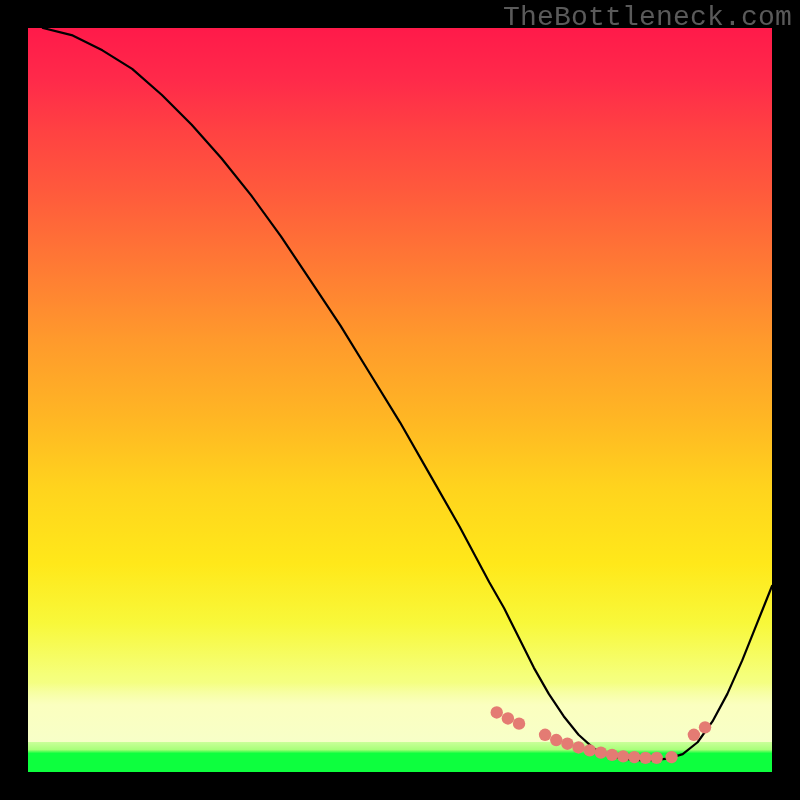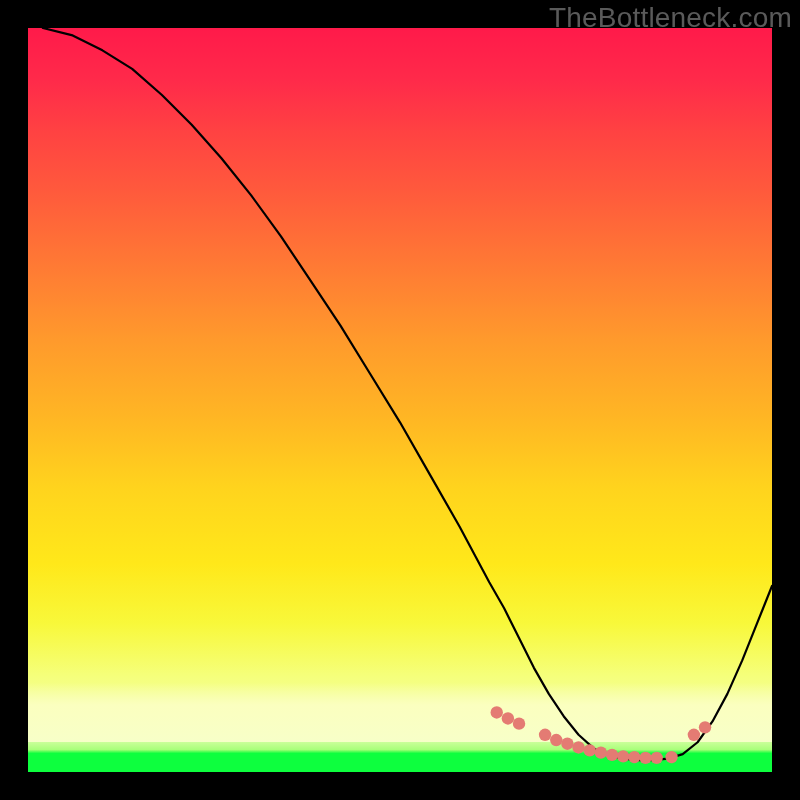--- a/index.html
+++ b/index.html
@@ -9,20 +9,21 @@
     height: 800px;
     background: #000000;
     overflow: hidden;
     font-family: Arial, Helvetica, sans-serif;
   }
   .frame {
     position: relative;
     width: 800px;
     height: 644px;
     background: #000000;
+    font-family: Liberation Mono, monospace;
   }
   .watermark {
     position: absolute;
     top: 2px;
     right: 8px;
     font-size: 28px;
     font-weight: 400;
     color: #5a5a5a;
     letter-spacing: 0.2px;
     z-index: 400;

